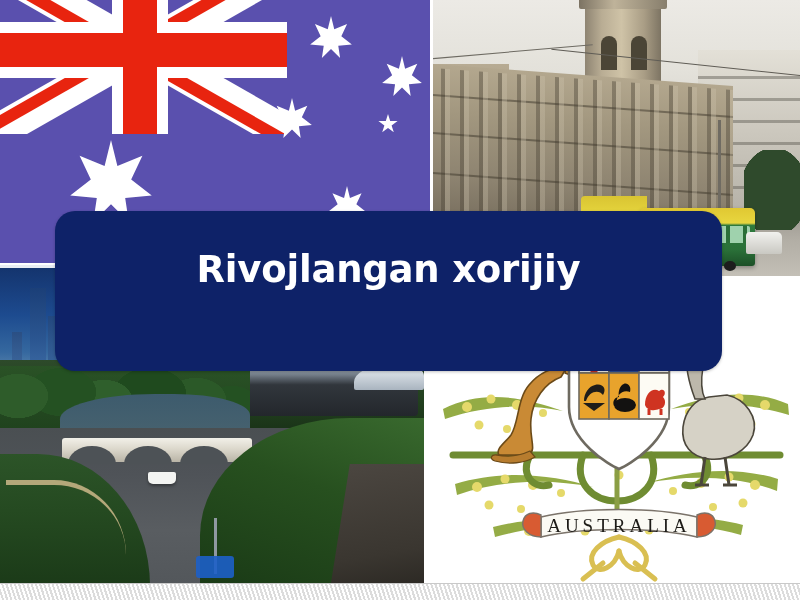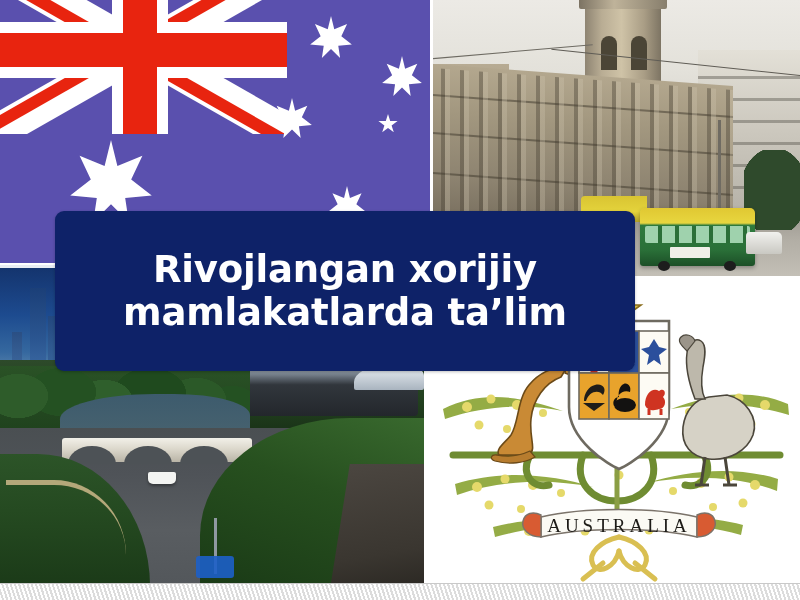--- a/index.html
+++ b/index.html
@@ -327,23 +327,23 @@
     width: 367px; height: 306px;
     background: #ffffff;
     overflow: hidden;
     border-bottom: 2px solid #8c6a55;
   }
 
   
   .title-plate {
     position: absolute;
     left: 55px; top: 211px;
-    width: 580px; height: 160px;
+    width: 667px; height: 160px;
     background: #0e2268;
-    border-radius: 9px;
+    border-radius: 20px;
     display: flex;
     align-items: center;
     justify-content: center;
     box-shadow: 0 1px 3px rgba(0,0,0,.25);
   }
   .title-text {
     margin: 0;
     padding: 0 26px;
     width: 100%;
     text-align: center;
@@ -583,19 +583,19 @@
         <path d="M186 258 C168 262,154 274,160 286 C166 296,182 288,186 272"></path>
         <path d="M186 258 C204 262,218 274,212 286 C206 296,190 288,186 272"></path>
         <path d="M170 284 L150 300 M202 284 L222 300"></path>
       </g>
     </svg>
   </div>
 
   <div class="title-plate">
     <h1 class="title-text">
       <span>Rivojlangan xorijiy</span><br>
-      <span>mamlakatlarda ta’lim</span><br>
+      <br>
     </h1>
   </div>
 
   <div class="bottom-band"></div>
 
 </div>
 
 </body></html>

